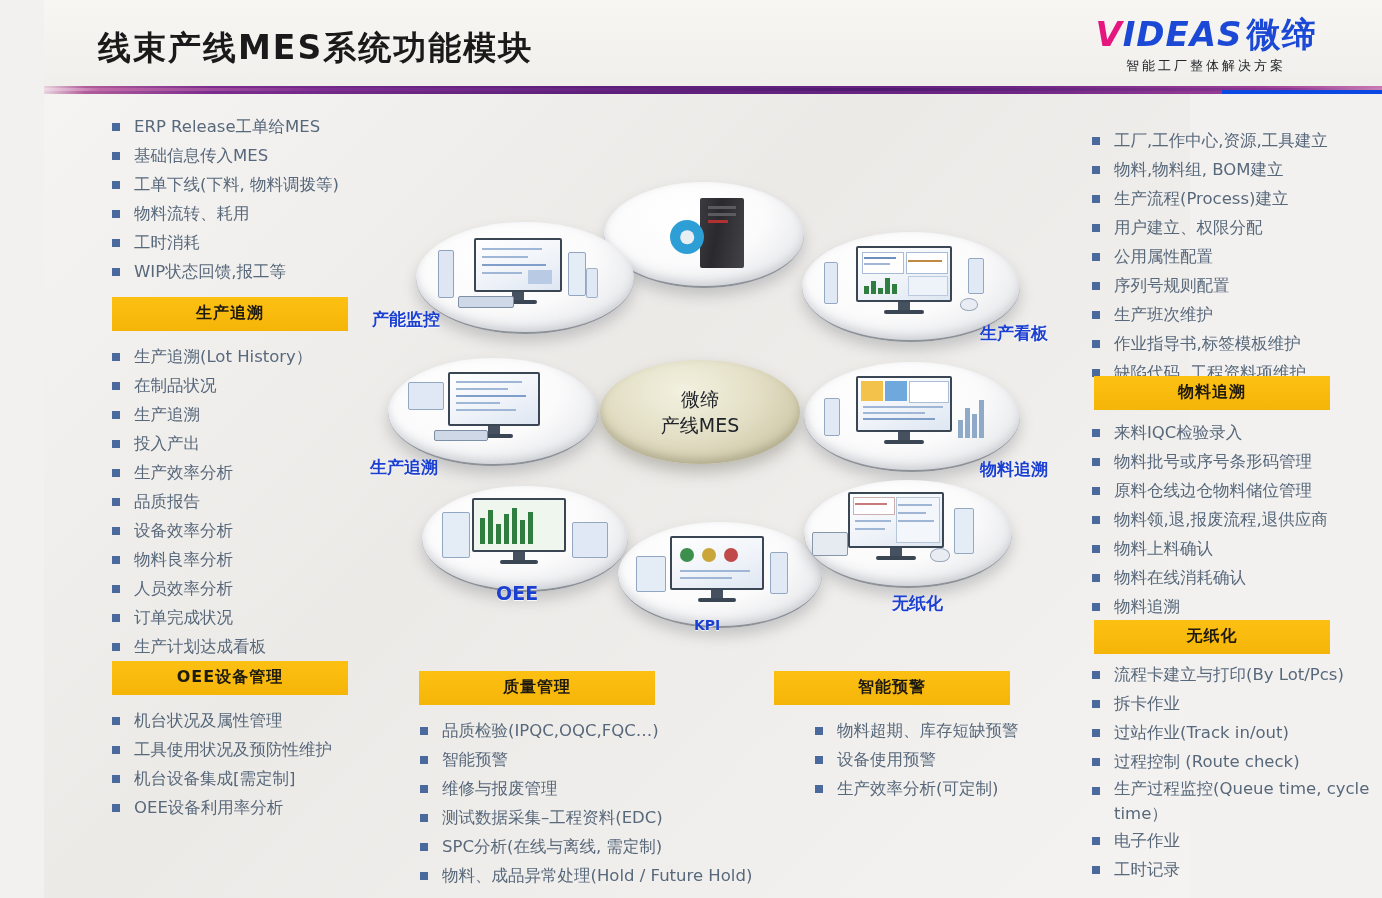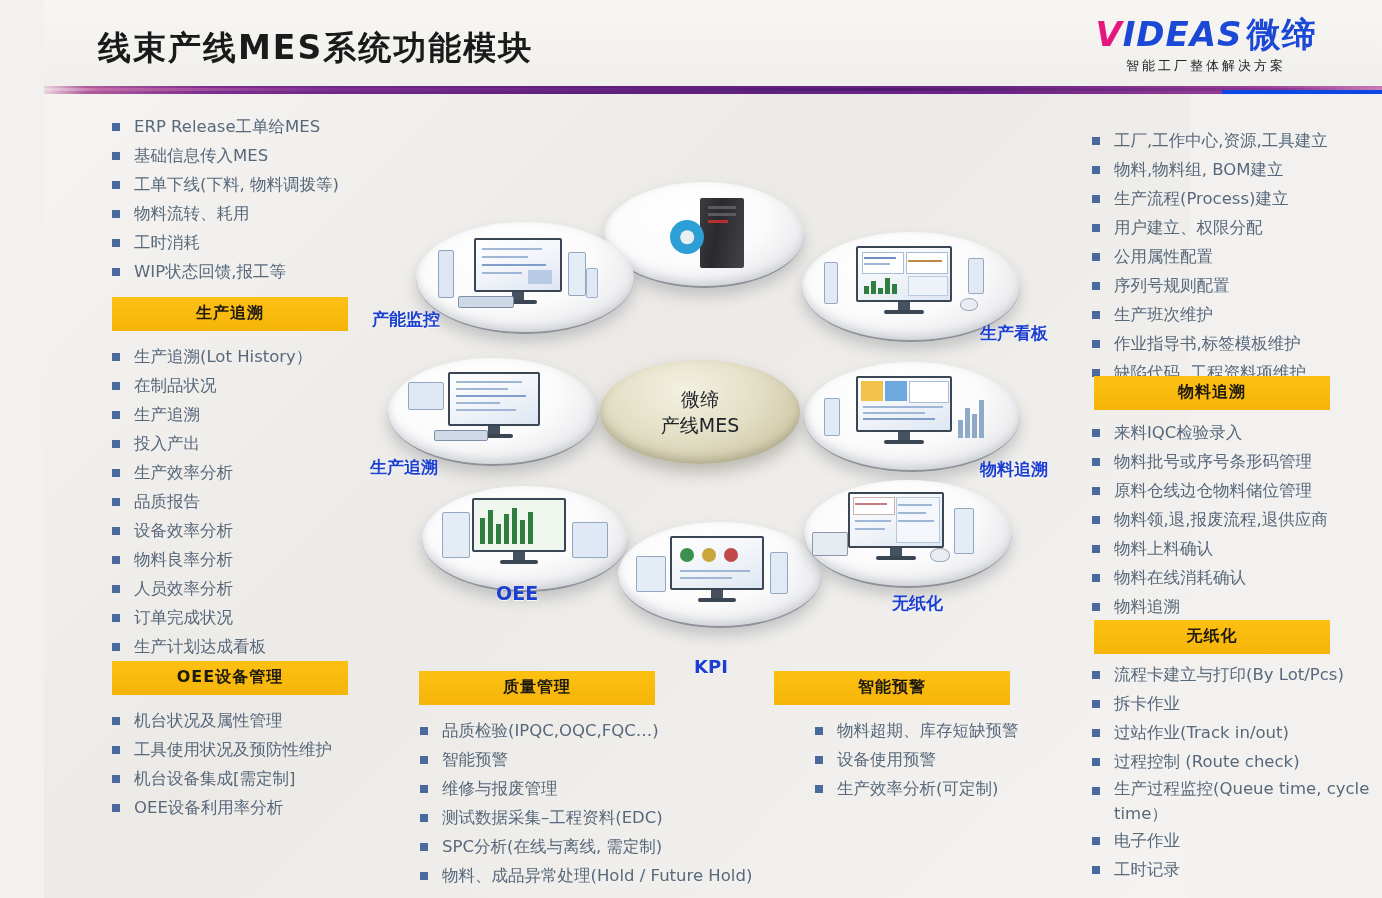--- a/index.html
+++ b/index.html
@@ -342,21 +342,21 @@
           <div class="blk" style="left:52px;top:10px;width:14px;height:14px;border-radius:50%;background:#c04a4a;"></div>
           <div class="ln" style="left:8px;top:32px;width:70px;"></div>
           <div class="ln" style="left:8px;top:39px;width:52px;"></div>
         </div>
         <div class="stand" style="width:12px;height:8px;"></div>
         <div class="base" style="width:38px;height:4px;"></div>
       </div>
       <div class="blk" style="left:18px;top:34px;width:28px;height:34px;background:#e4ecf6;border:1px solid #93a7c1;border-radius:2px;"></div>
       <div class="blk" style="left:152px;top:30px;width:16px;height:40px;background:#e1e9f5;border:1px solid #95a8c2;border-radius:2px;"></div>
     </div>
-    <div class="ell-label" style="left:330px;top:496px;font-size:18px;">KPI</div>
+    <div class="ell-label" style="left:330px;top:457px;font-size:14px;">KPI</div>
 
     <div class="ell" style="left:440px;top:320px;width:208px;height:106px;">
       <div class="mon" style="left:44px;top:12px;width:96px;height:68px;">
         <div class="scr" style="width:92px;height:52px;">
           <div class="blk" style="left:3px;top:3px;width:40px;height:16px;background:#ffffff;border:1px solid #ccb0b0;"></div>
           <div class="ln" style="left:5px;top:9px;width:32px;background:#c77b7b;"></div>
           <div class="blk" style="left:46px;top:3px;width:42px;height:44px;background:#f3f6fa;border:1px solid #b6c5d8;"></div>
           <div class="ln" style="left:48px;top:10px;width:34px;"></div>
           <div class="ln" style="left:48px;top:18px;width:28px;"></div>
           <div class="ln" style="left:48px;top:26px;width:36px;"></div>

